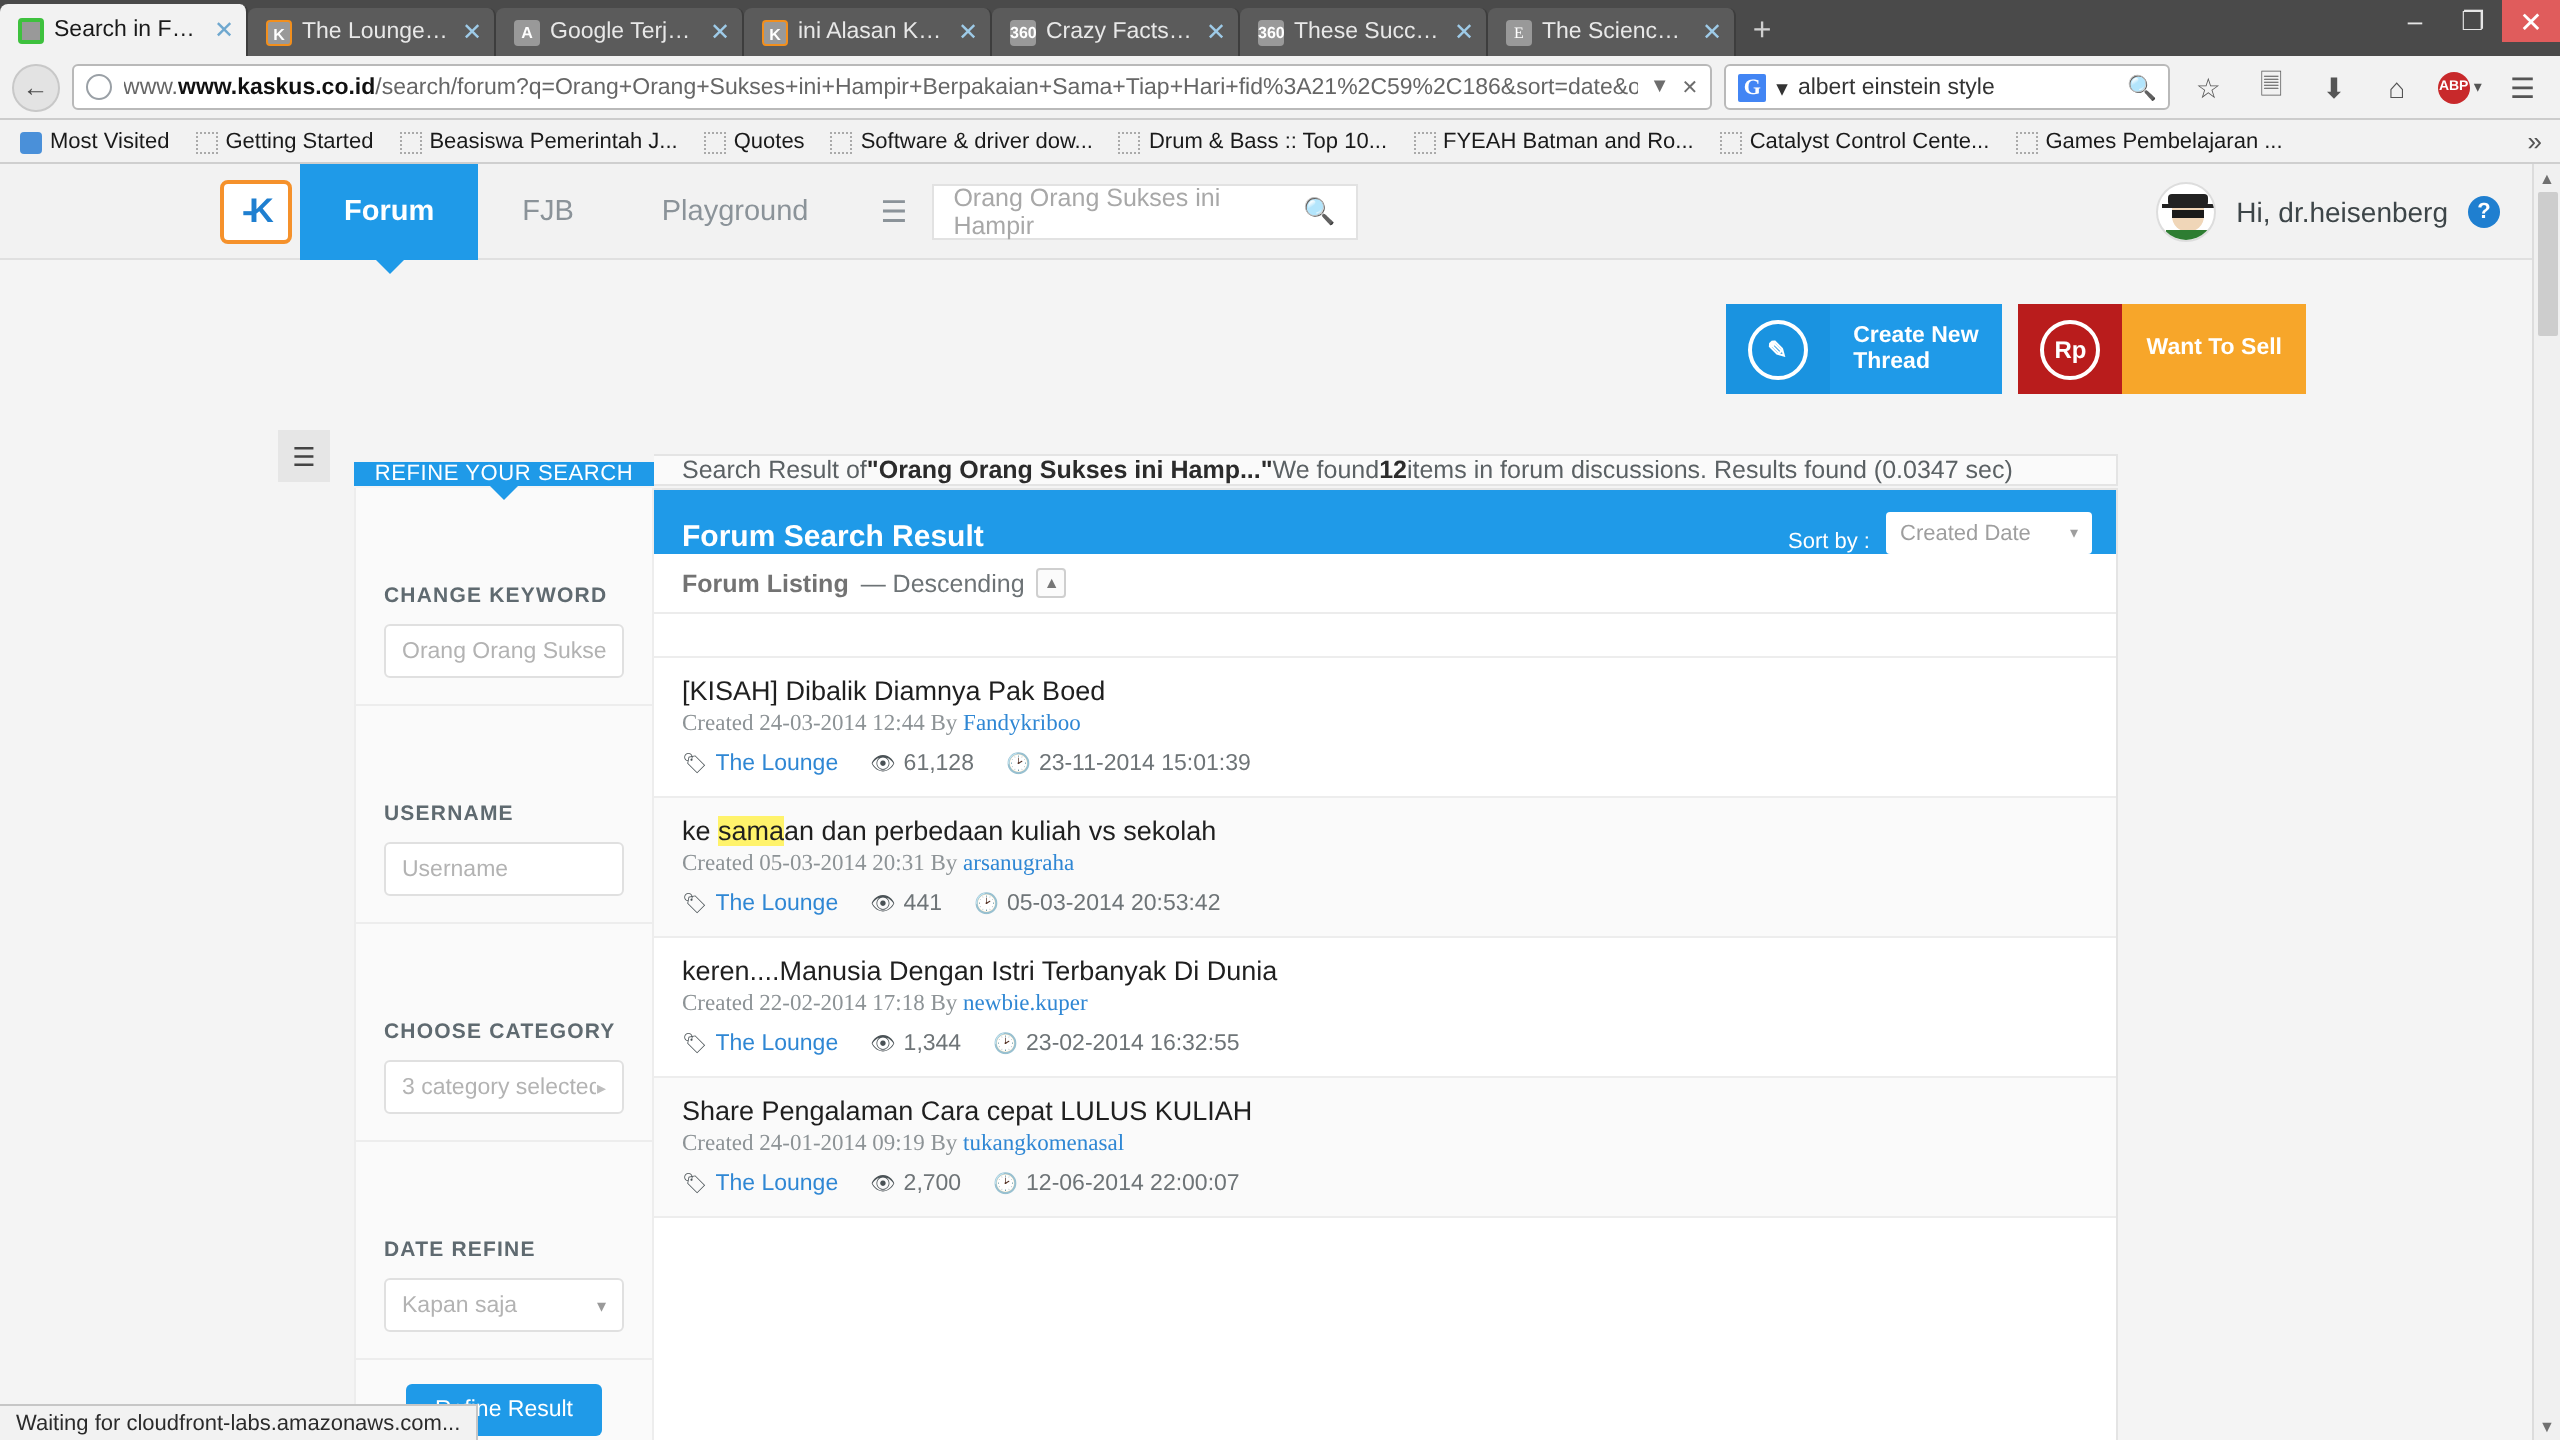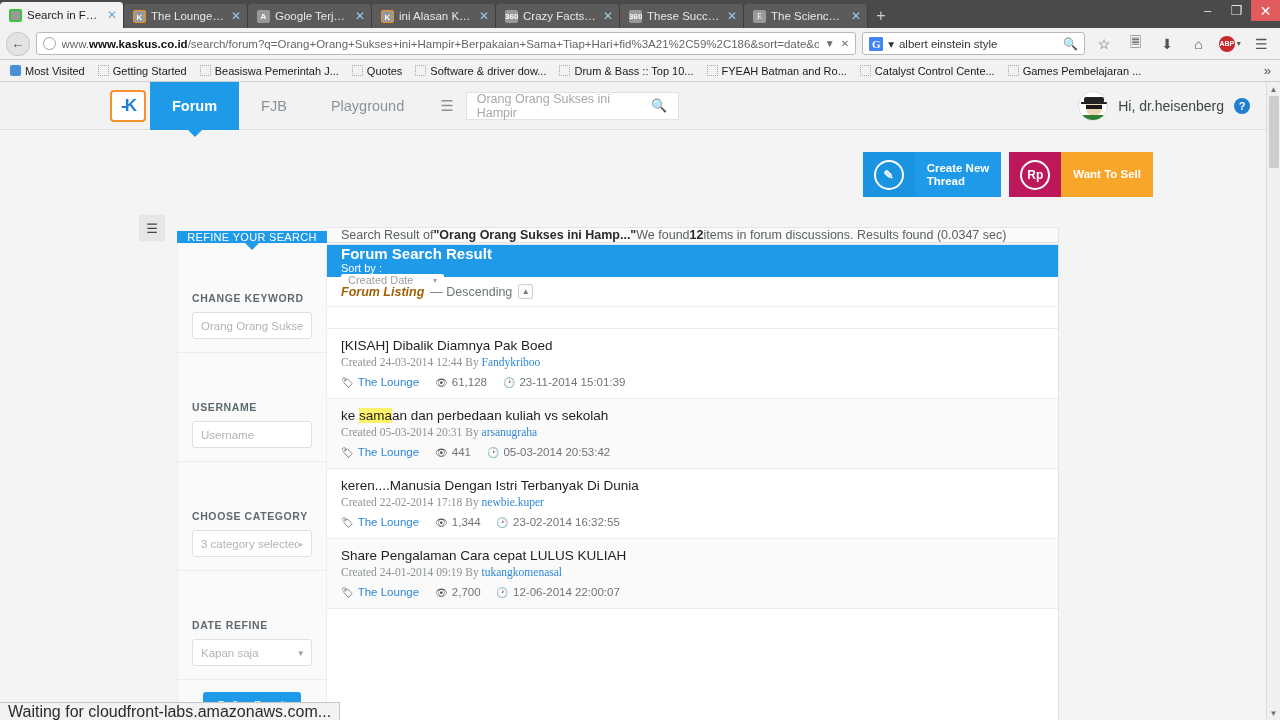--- a/index.html
+++ b/index.html
@@ -100,21 +100,21 @@
     width: 16px; height: 16px; border-radius: 50%; background: #c8292b;
     color: #fff; font-size: 7px; font-weight: bold;
     display: flex; align-items: center; justify-content: center;
   }
 
   .bookmarks {
     height: 22px; background: #f2f2f2; border-bottom: 1px solid #cfcfcf;
     display: flex; align-items: center; gap: 3px; padding: 0 5px;
     font-size: 11px; color: #1a1a1a; overflow: hidden;
   }
-  .bm { display: flex; align-items: flex-start; gap: 4px; padding: 1px 5px; white-space: nowrap; }
+  .bm { display: flex; align-items: flex-end; gap: 4px; padding: 1px 5px; white-space: nowrap; }
   .bm .bmico {
     width: 11px; height: 11px; border: 1px dotted #aaa; flex: 0 0 11px;
   }
   .bm .bmico.blue { border: none; background: #4a90d9; border-radius: 2px; }
   .bm-overflow { margin-left: auto; color: #555; font-size: 13px; padding-right: 4px; }
 
   
   .viewport {
     position: relative; width: 1280px; height: 638px;
     background: #f4f4f4; overflow: hidden;
@@ -172,21 +172,21 @@
   .actbtn { display: flex; height: 45px; color: #fff; }
   .actbtn .ico {
     width: 52px; display: flex; align-items: center; justify-content: center;
   }
   .actbtn .lbl {
     display: flex; align-items: center; padding: 0 12px;
     font-size: 11.5px; font-weight: bold; line-height: 13px;
   }
   .act-blue .ico { background: #1a93e0; }
   .act-blue .lbl { background: #1f9ae8; }
-  .act-orange .ico { background: #be185d; }
+  .act-orange .ico { background: #b91c1c; }
   .act-orange .lbl { background: #f7a62a; }
   .circ {
     width: 30px; height: 30px; border-radius: 50%; border: 2px solid #fff;
     display: flex; align-items: center; justify-content: center;
     font-size: 12px; font-weight: bold;
   }
 
   .main { display: flex; padding: 14px 0 0 139px; align-items: flex-start; }
   .gridico {
     width: 26px; height: 26px; background: #e6e6e6; color: #444;
@@ -229,37 +229,37 @@
   .finput .caret-dn { color: #9a9a9a; font-size: 9px; }
   .frefine { padding: 12px 14px; display: flex; justify-content: center; }
   .refinebtn {
     background: #1f9ae8; color: #fff; font-size: 11.5px;
     padding: 7px 14px; border-radius: 3px; border: none;
   }
 
   .results { flex: 1 1 auto; background: #fff; border: 1px solid #e4e4e4; border-left: none; }
   .rhead {
     height: 32px; background: #1f9ae8; color: #fff;
-    display: flex; align-items: flex-start; padding: 0 12px 0 14px; flex-direction: column;
+    display: flex; align-items: flex-end; padding: 0 12px 0 14px;
   }
   .rhead .rtitle { font-size: 15px; font-weight: bold; flex: 1 1 auto; }
   .rhead .sortlbl { font-size: 11px; margin-right: 8px; }
   .sortsel {
     width: 103px; height: 21px; background: #fff; border-radius: 2px;
     display: flex; align-items: center; padding: 0 7px;
     font-size: 11px; color: #9e9e9e;
   }
   .sortsel .sv { flex: 1 1 auto; }
   .sortsel .sc { font-size: 8px; color: #9e9e9e; }
   .rsub {
     height: 30px; display: flex; align-items: center; gap: 6px;
     padding-left: 14px; border-bottom: 1px solid #ececec;
     font-size: 12.5px; color: #6d7376;
   }
-  .rsub b { color: #a16207; font-style: italic; }
+  .rsub b { color: #737373; }
   .collapse-btn {
     width: 15px; height: 15px; border: 1px solid #cfcfcf; border-radius: 2px;
     display: flex; align-items: center; justify-content: center;
     font-size: 8px; color: #777; background: #fbfbfb;
   }
   .rspacer { height: 22px; border-bottom: 1px solid #ededed; }
   .ritem { padding: 9px 14px 10px 14px; border-bottom: 1px solid #ededed; }
   .ritem.alt { background: #fafafa; }
   .rtitle2 { font-size: 13.5px; font-weight: normal; color: #1f1f1f; margin-bottom: 3px; }
   .rtitle2 mark { background: #fff36b; color: #1f1f1f; }
@@ -282,21 +282,21 @@
   .vscroll .thumb {
     position: absolute; top: 14px; left: 2px; width: 10px; height: 72px;
     background: #cdcdcd; border-radius: 1px;
   }
 
   .statusbar {
     position: absolute; left: 0; bottom: 0;
     height: 18px; padding: 0 8px;
     background: #f2f2f2; border: 1px solid #c6c6c6; border-left: none; border-bottom: none;
     display: flex; align-items: center;
-    font-size: 16px; color: #2b2b2b;
+    font-size: 11px; color: #2b2b2b;
   }
 </style>
 </head>
 <body>
 
 <div class="tabstrip">
   <div class="tab active">
     <span class="favicon fav-green"></span>
     <span class="tlabel">Search in Forum | ...</span>
     <span class="tclose">✕</span>

